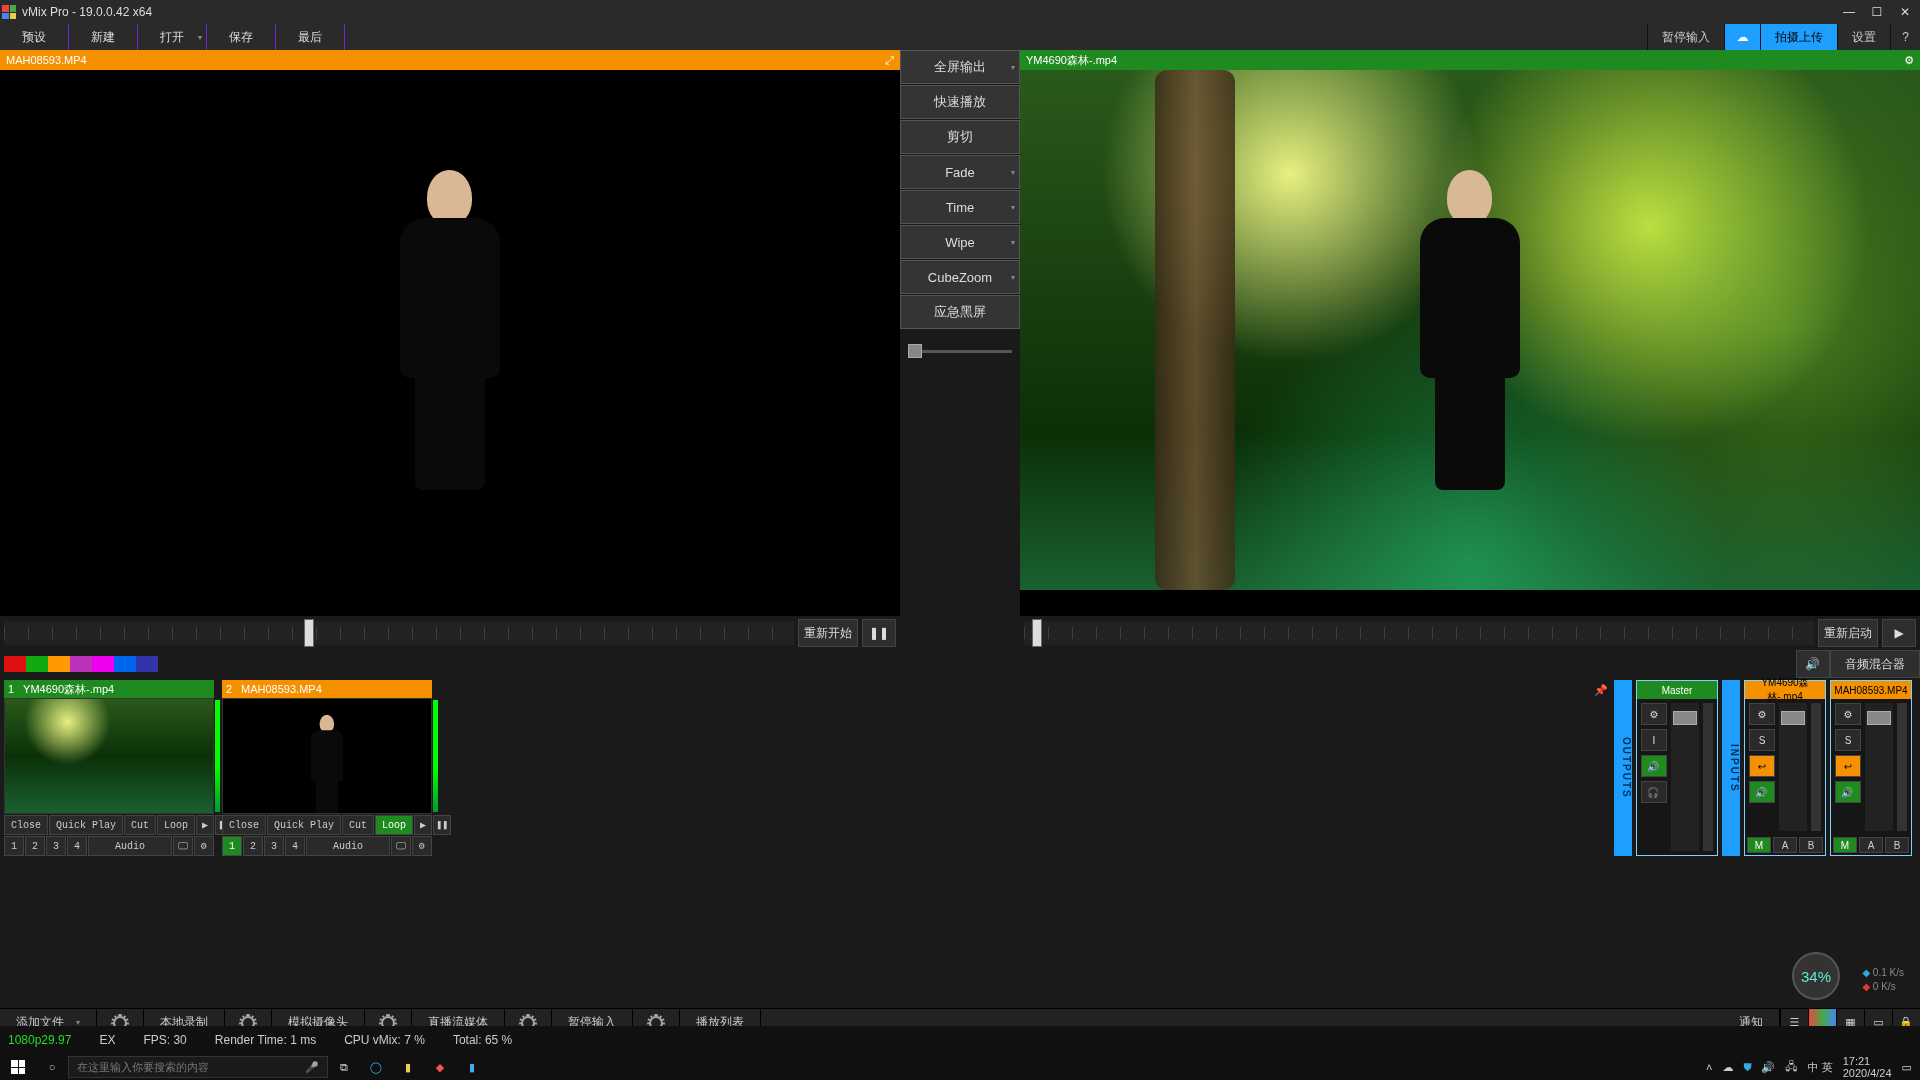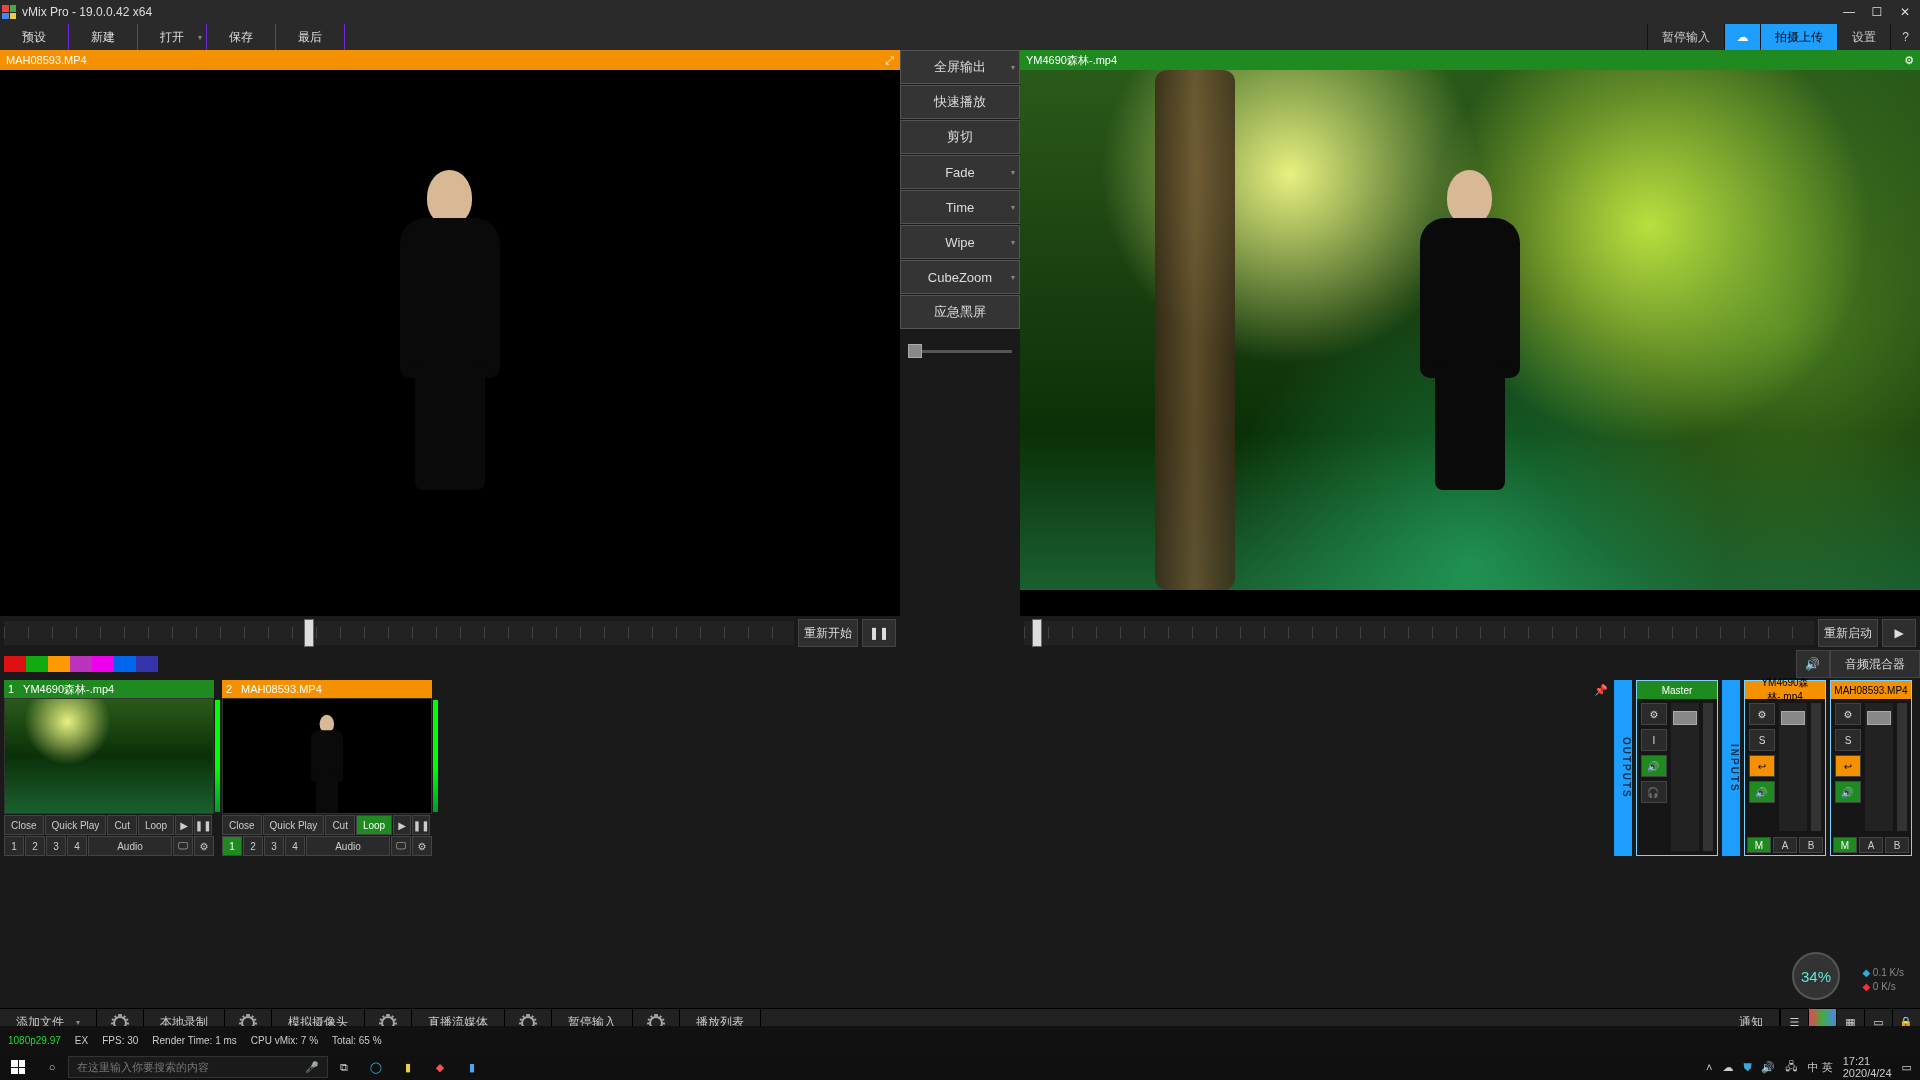--- a/index.html
+++ b/index.html
@@ -57,21 +57,21 @@
 .input-tile .ihdr { height:18px; display:flex; align-items:center; padding:0 4px; font-size:11px; }
 .ihdr.green { background:#1f8a1f; color:#fff; }
 .ihdr.orange{ background:#f59000; color:#fff; }
 .ihdr .num { width:12px; }
 .thumb { flex:1; background:#000; border:1px solid #333; position:relative; overflow:hidden; }
 .thumb.forest-thumb { background:
   radial-gradient(circle at 30% 20%, #e8f080 0%, transparent 25%),
   linear-gradient(180deg,#2a5a1a,#0b3008,#1a6030); }
 .mini-vu { position:absolute; right:-6px; top:20px; bottom:44px; width:5px; background:linear-gradient(180deg,#0f0 0%,#0f0 60%,#093 100%); }
 .btnrow { height:20px; display:flex; gap:1px; margin-top:1px; }
-.btnrow .b { flex:0 0 auto; padding:0 6px; background:#2a2a2a; border:1px solid #444; color:#ccc; font-size:10px; display:flex; align-items:center; cursor:pointer; }
+.btnrow .b { flex:0 0 auto; padding:0 6px; background:#2a2a2a; border:1px solid #444; color:#ccc; font-size:10px; display:flex; align-items:center; cursor:pointer;font-family:Liberation Mono, monospace; }
 .btnrow .b.on { background:#1f8a1f; color:#fff; }
 .btnrow .b.num { width:20px; justify-content:center; padding:0; }
 .mixer { margin-left:auto; display:flex; gap:4px; padding-right:4px; }
 .vstrip { width:18px; background:#1e9fff; writing-mode:vertical-rl; text-align:center; color:#04304e; font-weight:bold; letter-spacing:2px; padding:8px 0; font-size:10px; }
 .chan { width:82px; background:#161616; border:1px solid #7dd3fc; display:flex; flex-direction:column; position:relative; }
 .chan .chdr { height:18px; text-align:center; font-size:10px; display:flex; align-items:center; justify-content:center; }
 .chan .chdr.master { background:#1f8a1f; color:#fff; }
 .chan .chdr.orange { background:#f59000; color:#000; }
 .chan .cbody { flex:1; display:flex; gap:4px; padding:4px; }
 .chan .btncol { width:26px; display:flex; flex-direction:column; gap:4px; }
@@ -88,21 +88,21 @@
 .net-readout { position:absolute; right:16px; bottom:86px; font-size:10px; color:#888; line-height:14px; text-align:left; }
 .net-readout .dot-up { color:#3ad; }
 .net-readout .dot-dn { color:#e33; }
 .footer { position:absolute; left:0; right:0; bottom:44px; height:28px; background:#222; display:flex; align-items:stretch; border-top:1px solid #000; }
 .footer .fbtn { padding:0 16px; display:flex; align-items:center; gap:8px; border-right:1px solid #000; cursor:pointer; font-size:12px; }
 .footer .fbtn .caret { font-size:8px; color:#888; margin-left:4px; }
 .footer .spacer { flex:1; }
 .footer .ricon { width:28px; display:flex; align-items:center; justify-content:center; border-left:1px solid #000; cursor:pointer; }
 .gear { width:14px; height:14px; border:2px solid #aaa; border-radius:50%; position:relative; }
 .gear::before { content:""; position:absolute; inset:-4px; border:2px dotted #aaa; border-radius:50%; }
-.status { position:absolute; left:0; right:0; bottom:26px; height:18px; background:#111; display:flex; align-items:center; gap:14px; padding:14px 8px; font-size:10px; }
+.status { position:absolute; left:0; right:0; bottom:26px; height:18px; background:#111; display:flex; align-items:center; gap:28px; padding:14px 8px; font-size:12px; }
 .status .green { color:#2d2; }
 .taskbar { position:absolute; left:0; right:0; bottom:0; height:26px; background:#101010; display:flex; align-items:center; }
 .taskbar .start { width:36px; height:26px; display:flex; align-items:center; justify-content:center; }
 .winlogo { width:14px; height:14px; display:grid; grid-template-columns:1fr 1fr; grid-template-rows:1fr 1fr; gap:1px; }
 .winlogo i { background:#fff; }
 .search { flex:0 0 260px; height:22px; background:#1a1a1a; border:1px solid #333; display:flex; align-items:center; padding:0 8px; color:#777; gap:8px; }
 .tbicon { width:32px; height:26px; display:flex; align-items:center; justify-content:center; cursor:pointer; }
 .tray { margin-left:auto; display:flex; align-items:center; gap:10px; padding:0 8px; font-size:11px; color:#ccc; }
 .clock { text-align:left; line-height:12px; }
 .pin-col { width:18px; background:#1a1a1a; display:flex; align-items:flex-start; justify-content:center; padding-top:4px; }

